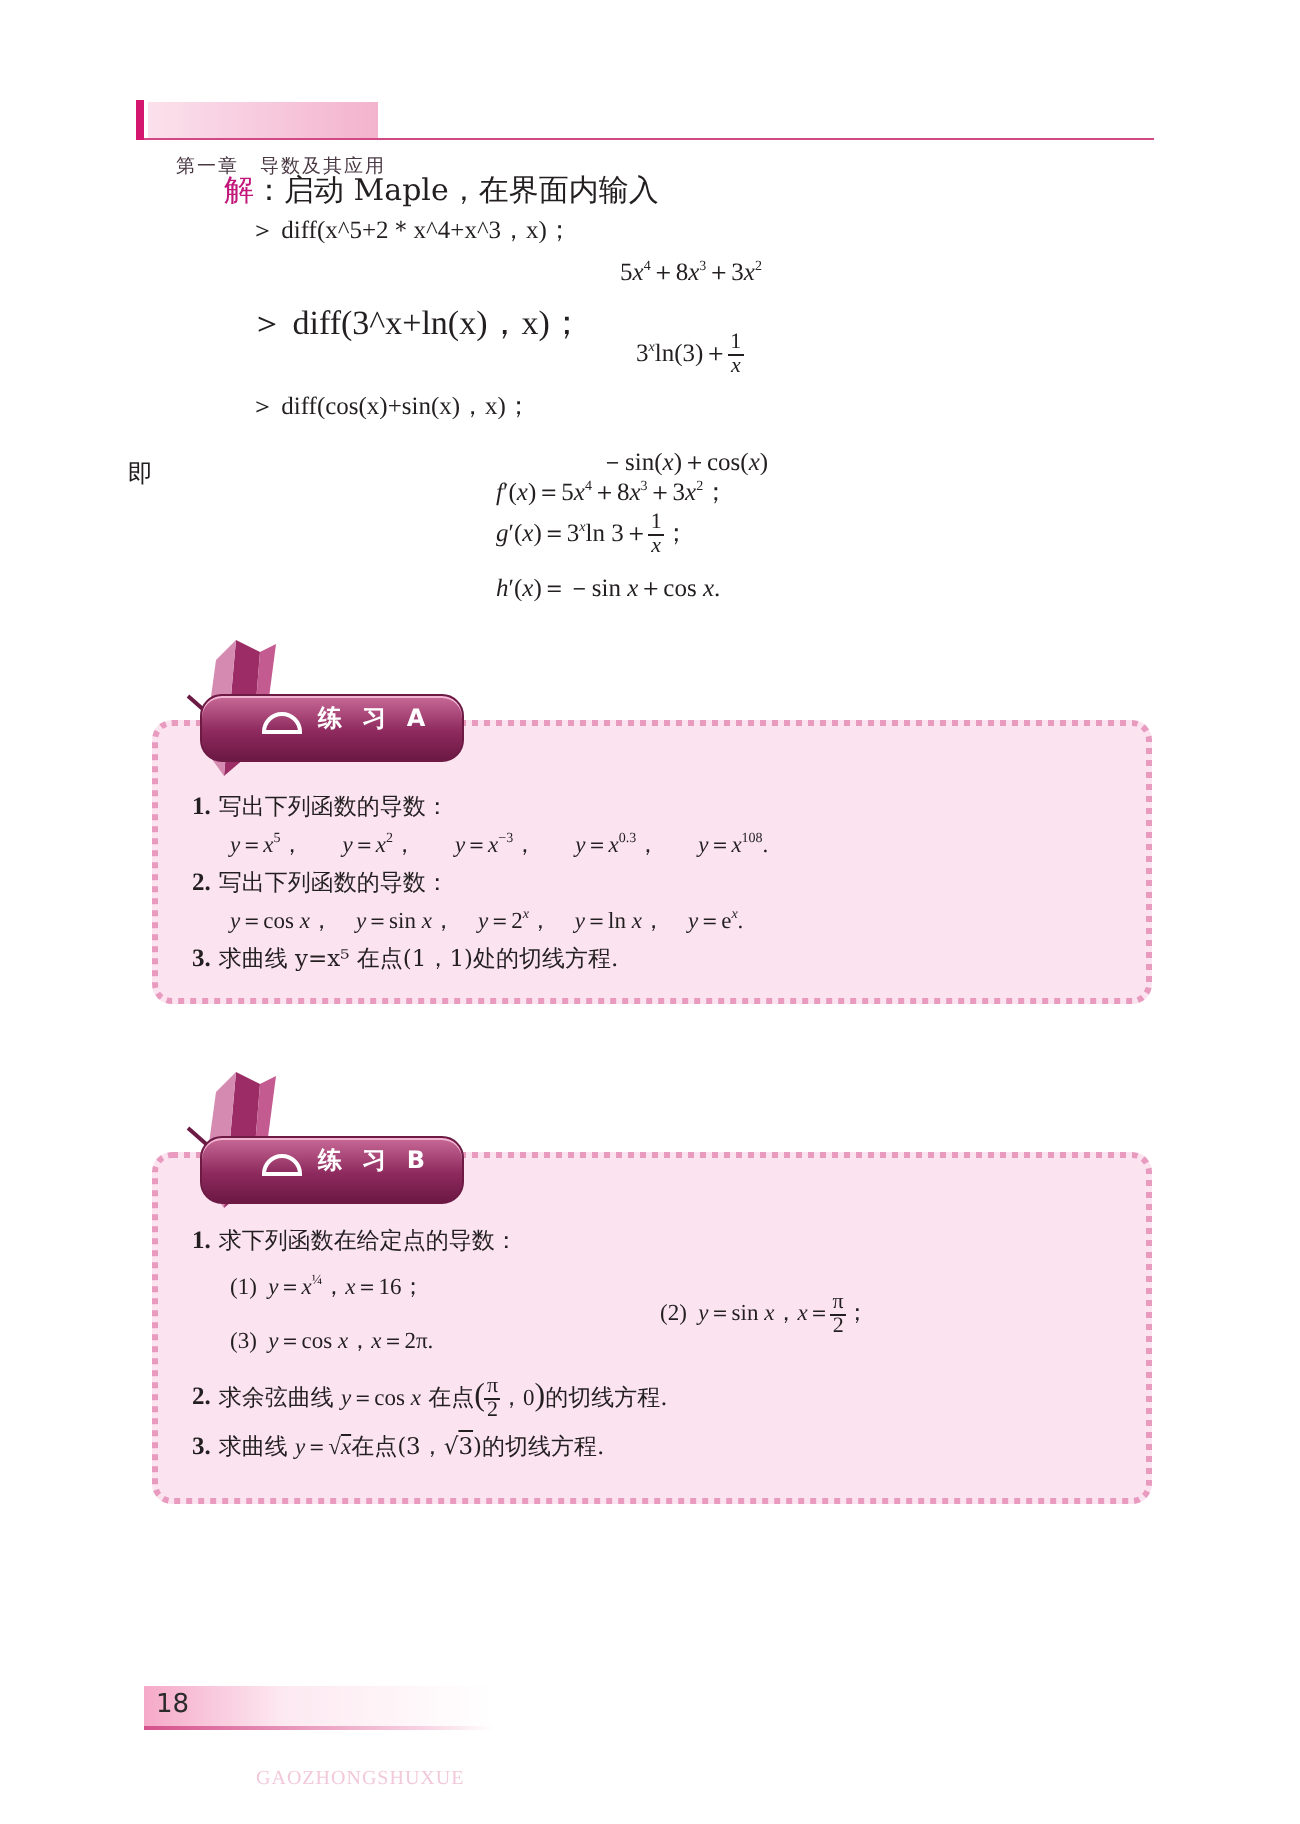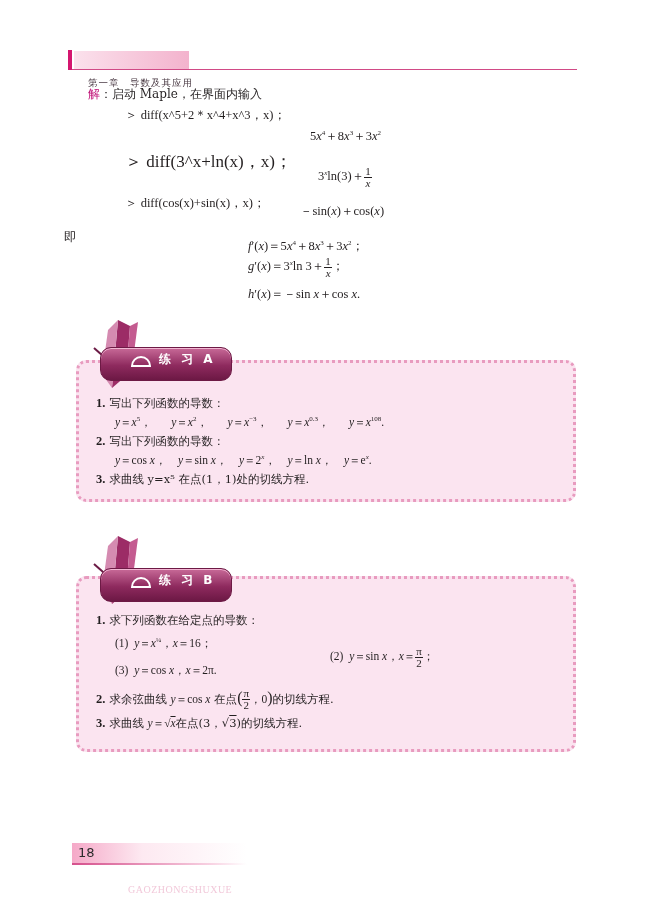--- a/index.html
+++ b/index.html
@@ -42,42 +42,42 @@
   .ftr-brand { left: 128px; top: 884px; font-size: 10px; font-family: Liberation Serif, serif; color: #f2c9da; letter-spacing: 0.5px; }
 </style>
 </head>
 <body>
 
 <div class="abs hdr-bar"></div>
 <div class="abs hdr-tab"></div>
 <div class="abs hdr-text">第一章　导数及其应用</div>
 <div class="abs hdr-line"></div>
 
-<div class="abs line" style="left:88px; top:86px; font-size:12px;">
+<div class="abs line" style="left:112px; top:86px; font-size:15px;">
   <span class="red">解</span><span>：启动 Maple，在界面内输入</span>
 </div>
 
 <div class="abs line math" style="left:125px; top:107px; font-size:12.5px;">
   <span>＞ </span><span>diff(x^5+2＊x^4+x^3，x)；</span>
 </div>
 <div class="abs line math" style="left:310px; top:128px; font-size:12.5px;">
   5<i class="v">x</i><sup>4</sup>＋8<i class="v">x</i><sup>3</sup>＋3<i class="v">x</i><sup>2</sup>
 </div>
 
 <div class="abs line math" style="left:125px; top:150px; font-size:17px;">
   <span>＞ </span><span>diff(3^x+ln(x)，x)；</span>
 </div>
 <div class="abs line math" style="left:318px; top:166px; font-size:12.5px;">
   3<sup><i class="v">x</i></sup>ln(3)＋<span class="frac"><span class="n">1</span><span class="d">x</span></span>
 </div>
 
 <div class="abs line math" style="left:125px; top:195px; font-size:12.5px;">
   <span>＞ </span><span>diff(cos(x)+sin(x)，x)；</span>
 </div>
-<div class="abs line math" style="left:300px; top:203px; font-size:12.5px;">
+<div class="abs line math" style="left:300px; top:223px; font-size:12.5px;">
   －sin(<i class="v">x</i>)＋cos(<i class="v">x</i>)
 </div>
 
 <div class="abs line" style="left:64px; top:229px; font-size:12.5px;">即</div>
 
 <div class="abs line math" style="left:248px; top:238px; font-size:12.5px;">
   <i class="v">f</i>′(<i class="v">x</i>)＝5<i class="v">x</i><sup>4</sup>＋8<i class="v">x</i><sup>3</sup>＋3<i class="v">x</i><sup>2</sup>；
 </div>
 <div class="abs line math" style="left:248px; top:256px; font-size:12.5px;">
   <i class="v">g</i>′(<i class="v">x</i>)＝3<sup><i class="v">x</i></sup>ln 3＋<span class="frac"><span class="n">1</span><span class="d">x</span></span>；

